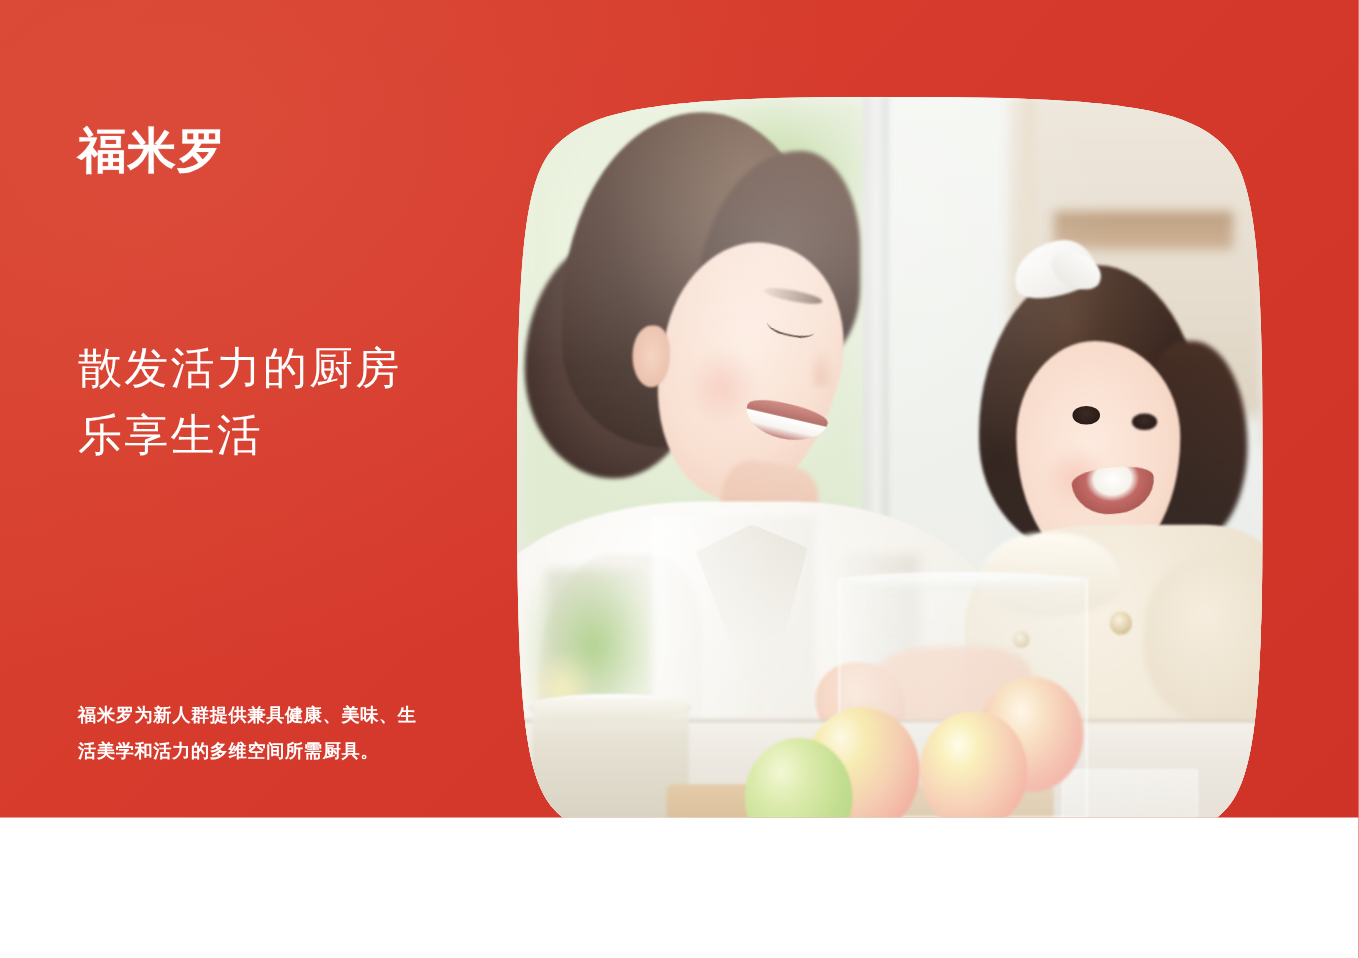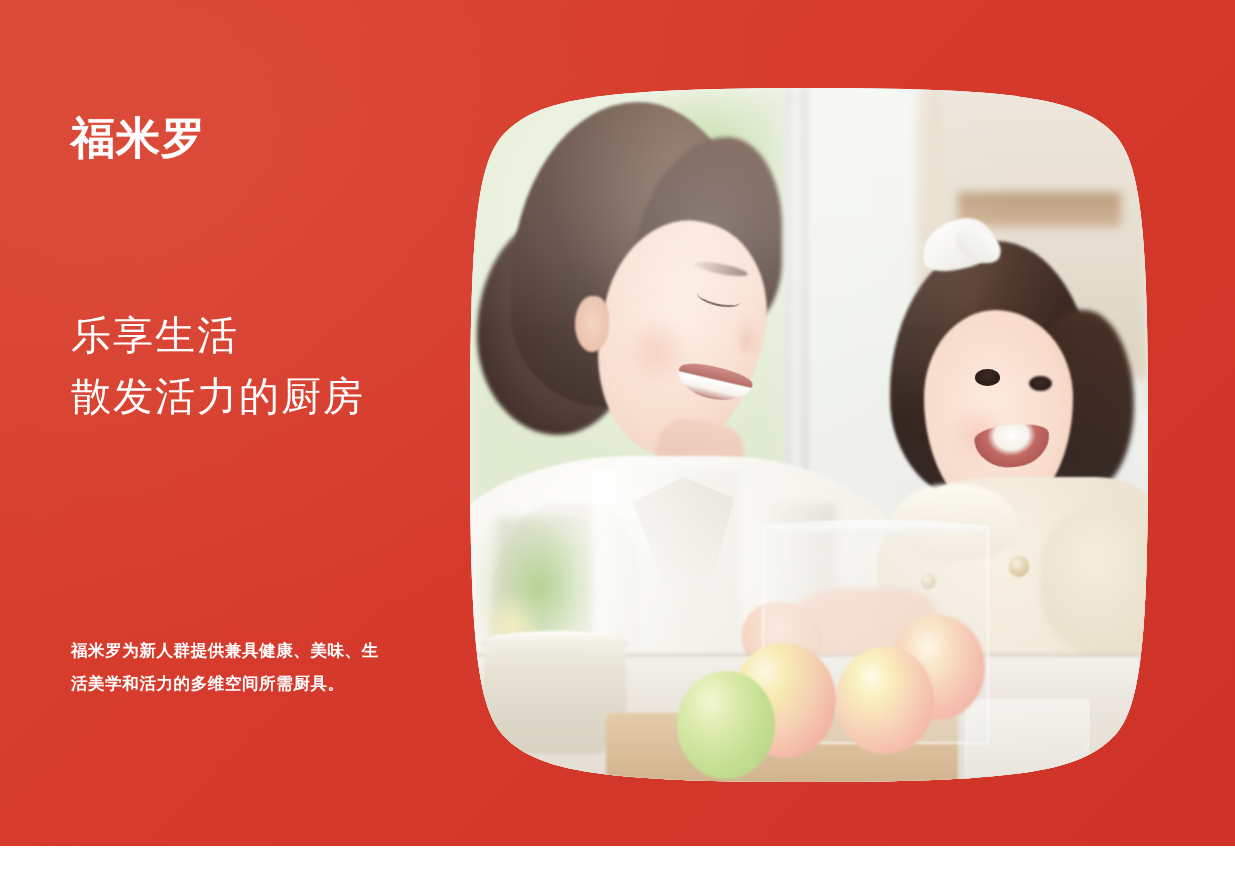--- a/index.html
+++ b/index.html
@@ -11,21 +11,21 @@
     width: 1235px;
     height: 871px;
     overflow: hidden;
     font-family: "Liberation Sans", "DejaVu Sans", sans-serif;
     background: #ffffff;
   }
 
   .banner {
     position: relative;
     width: 1235px;
-    height: 846px;
+    height: 743px;
     background: #d63a2c;
     background-image:
       radial-gradient(ellipse 900px 700px at 12% 18%, rgba(222,82,66,0.55) 0%, rgba(214,58,44,0) 70%),
       linear-gradient(135deg, #d9452f 0%, #d63a2c 45%, #cf3327 100%);
     overflow: hidden;
   }
 
   
   .left-col {
     position: absolute;
@@ -636,22 +636,22 @@
 </head>
 <body>
 
 <div class="banner">
 
   <div class="left-col">
 
     <div class="brand-logo">福米罗</div>
 
     <div class="headline">
+      <span class="line">散发活力的厨房</span>
       <span class="line">乐享生活</span>
-      <span class="line">散发活力的厨房</span>
     </div>
 
     <p class="body-copy">福米罗为新人群提供兼具健康、美味、生活美学和活力的多维空间所需厨具。</p>
   </div>
 
   <div class="photo-frame">
     <div class="photo-clip">
       <div class="photo">
 
         <div class="bg-room"></div>

